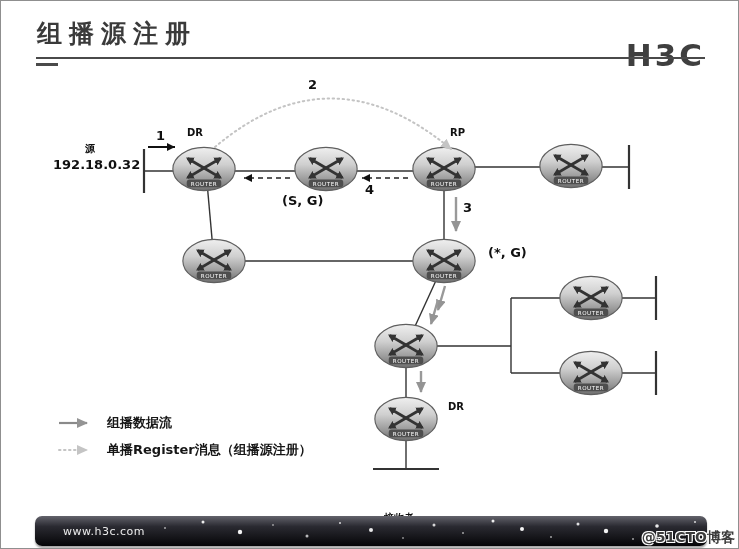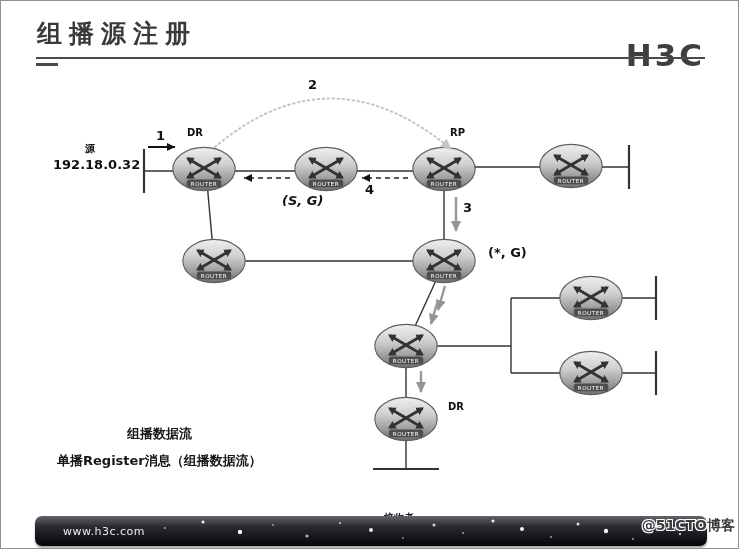--- a/index.html
+++ b/index.html
@@ -6,28 +6,28 @@
   .slide{position:relative;width:739px;height:549px;background:#fff;border:1px solid #8f8f8f;
          box-sizing:border-box;overflow:hidden;font-family:"DejaVu Sans","Liberation Sans",sans-serif;padding-left:32px;}
   .title{position:absolute;left:36px;top:16px;font-size:25px;font-weight:700;letter-spacing:7px;color:#3a3a3a;}
   .logo{position:absolute;right:33px;top:8px;font-size:31px;font-weight:800;letter-spacing:3px;color:#3f3f3f;margin-top:28px;}
   .rule-main{position:absolute;left:35px;top:56px;width:669px;height:2px;background:#4a4a4a;}
   .rule-sub{position:absolute;left:35px;top:62px;width:22px;height:3px;background:#4a4a4a;}
   .diagram-svg{position:absolute;left:0;top:0;}
   .lbl{position:absolute;font-weight:700;color:#101010;font-size:13px;white-space:nowrap;}
   .lbl-lg{font-size:10px;}
   .legend{position:absolute;left:56px;top:414px;}
-  .legend-row{display:flex;align-items:center;gap:10px;height:15px;margin-bottom:12px;flex-direction:column;}
+  .legend-row{display:flex;align-items:center;gap:10px;height:15px;margin-bottom:12px;}
   .legend-row span{font-size:13px;font-weight:700;color:#161616;white-space:nowrap;}
   .footer-bar{position:absolute;left:34px;top:515px;width:672px;height:30px;border-radius:7px;
               background:linear-gradient(180deg,#63636b 0%,#2a2a31 35%,#050507 100%);
               box-shadow:0 2px 2px rgba(0,0,0,.35);text-decoration:underline;}
   .footer-url{position:absolute;left:28px;top:9px;color:#ececec;font-size:11px;letter-spacing:.5px;}
   .footer-stars{position:absolute;left:0;top:0;}
-  .watermark{position:absolute;right:3px;bottom:13px;font-size:14px;font-weight:700;color:#3c3c3c;z-index:5;
+  .watermark{position:absolute;right:3px;bottom:1px;font-size:14px;font-weight:700;color:#3c3c3c;z-index:5;
              text-shadow:-1px -1px 0 #fff,1px -1px 0 #fff,-1px 1px 0 #fff,1px 1px 0 #fff;text-align:right;}
   svg text{font-family:"DejaVu Sans","Liberation Sans",sans-serif;}
 </style>
 </head>
 <body>
 
 <div class="slide">
 
   <div class="title">组播源注册</div>
   <div class="logo">H3C</div>
@@ -112,37 +112,37 @@
   </svg>
 
   <div class="lbl lbl-lg" style="left:84px;top:141px;">源</div>
   <div class="lbl" style="left:52px;top:156px;">192.18.0.32</div>
   <div class="lbl lbl-lg" style="left:186px;top:126px;">DR</div>
   <div class="lbl" style="left:155px;top:127px;">1</div>
   <div class="lbl lbl-lg" style="left:449px;top:126px;">RP</div>
   <div class="lbl" style="left:307px;top:76px;">2</div>
   <div class="lbl" style="left:462px;top:199px;">3</div>
   <div class="lbl" style="left:364px;top:181px;">4</div>
-  <div class="lbl" style="left:281px;top:192px;font-style:italic;">(S, G)</div>
+  <div class="lbl" style="left:281px;top:192px;">(S, G)</div>
   <div class="lbl" style="left:487px;top:244px;">(*, G)</div>
   <div class="lbl lbl-lg" style="left:447px;top:400px;">DR</div>
   <div class="lbl lbl-lg" style="left:383px;top:495px;margin-top:15px;">接收者</div>
 
   <div class="legend">
     <div class="legend-row">
       <svg width="40" height="12">
         <line x1="2" y1="6" x2="30" y2="6" stroke="#8a8a8a" stroke-width="2.2" marker-end="url(#mGray)"></line>
       </svg>
       <span>组播数据流</span>
     </div>
     <div class="legend-row">
       <svg width="40" height="12">
         <line x1="2" y1="6" x2="30" y2="6" stroke="#c4c4c4" stroke-width="2" stroke-dasharray="1.5 3.5" stroke-linecap="round" marker-end="url(#mLight)"></line>
       </svg>
-      <span>单播Register消息（组播数据流）</span>
+      <span>单播Register消息（组播源注册）</span>
     </div>
   </div>
 
   <div class="footer-bar">
     <svg class="footer-stars" width="672" height="30">
       <circle cx="130" cy="12" r="1" fill="#fff" opacity="0.6"></circle>
       <circle cx="168" cy="6" r="1.5" fill="#fff" opacity="0.9"></circle>
       <circle cx="205" cy="16" r="2.2" fill="#fff" opacity="0.95"></circle>
       <circle cx="238" cy="9" r="1" fill="#fff" opacity="0.5"></circle>
       <circle cx="272" cy="20" r="1.5" fill="#fff" opacity="0.7"></circle>

